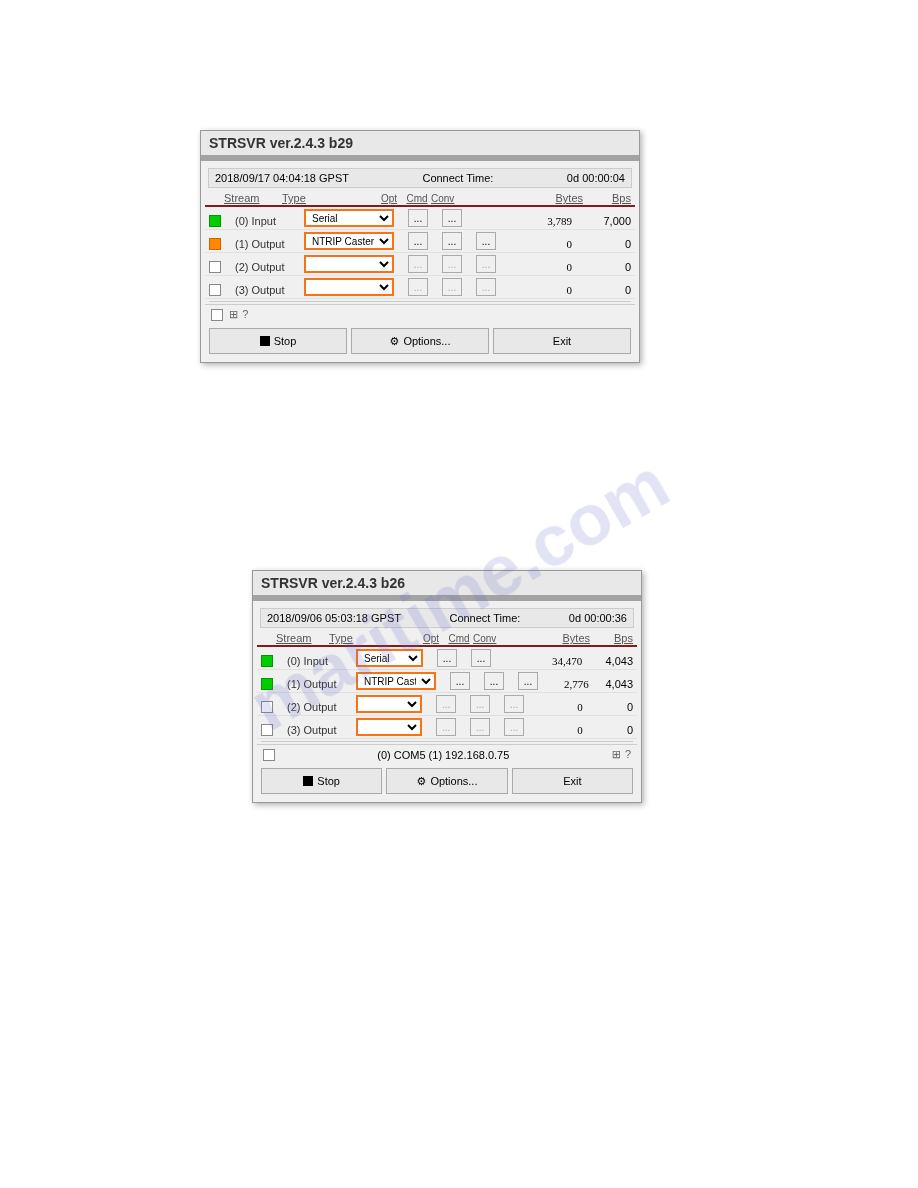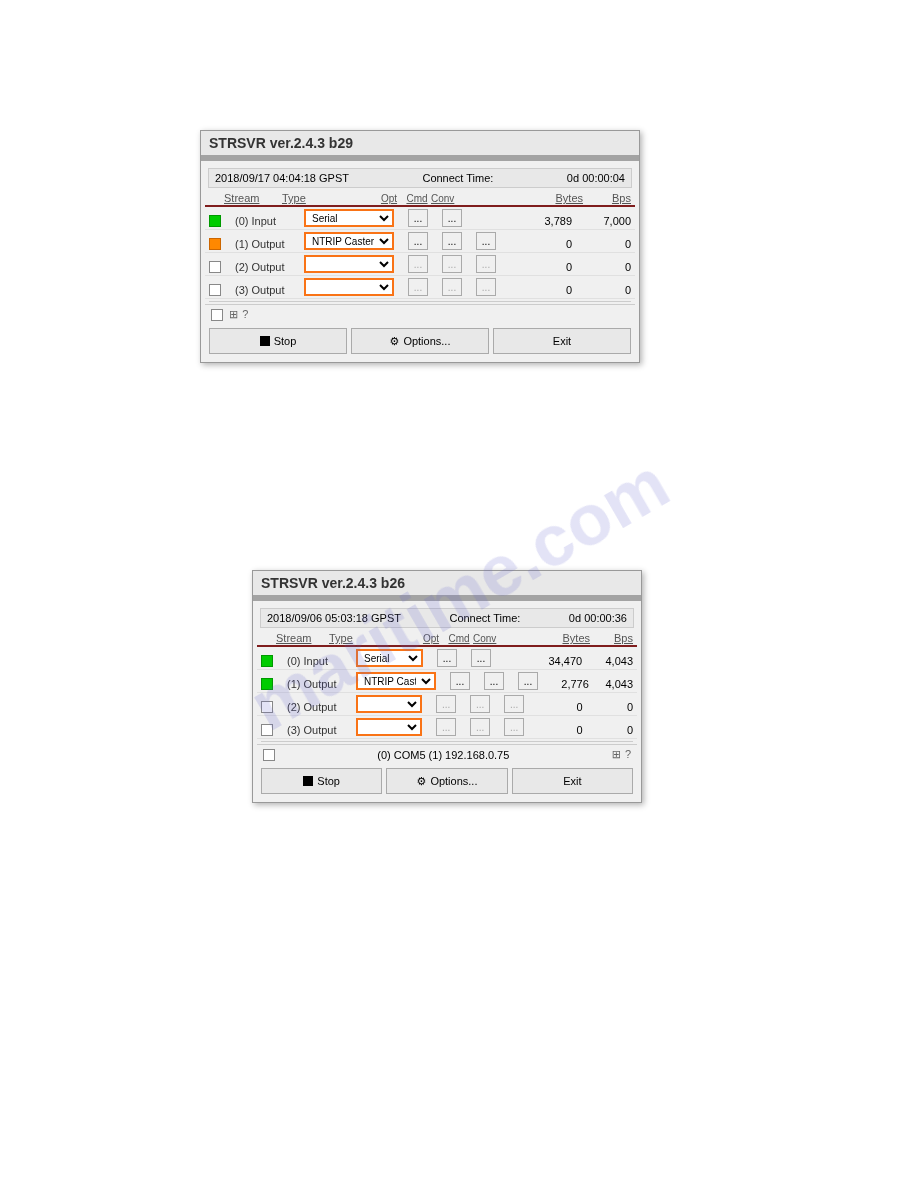--- a/index.html
+++ b/index.html
@@ -101,20 +101,21 @@
       background: #f0f0f0;
       padding: 0 3px;
       cursor: pointer;
     }
 
     .stream-bytes {
       margin-left: auto;
       width: 55px;
       text-align: right;
       font-size: 11px;
+      font-family: Liberation Serif, serif;
     }
 
     .stream-bps {
       width: 45px;
       text-align: right;
       font-size: 11px;
     }
 
     .col-headers {
       display: flex;

